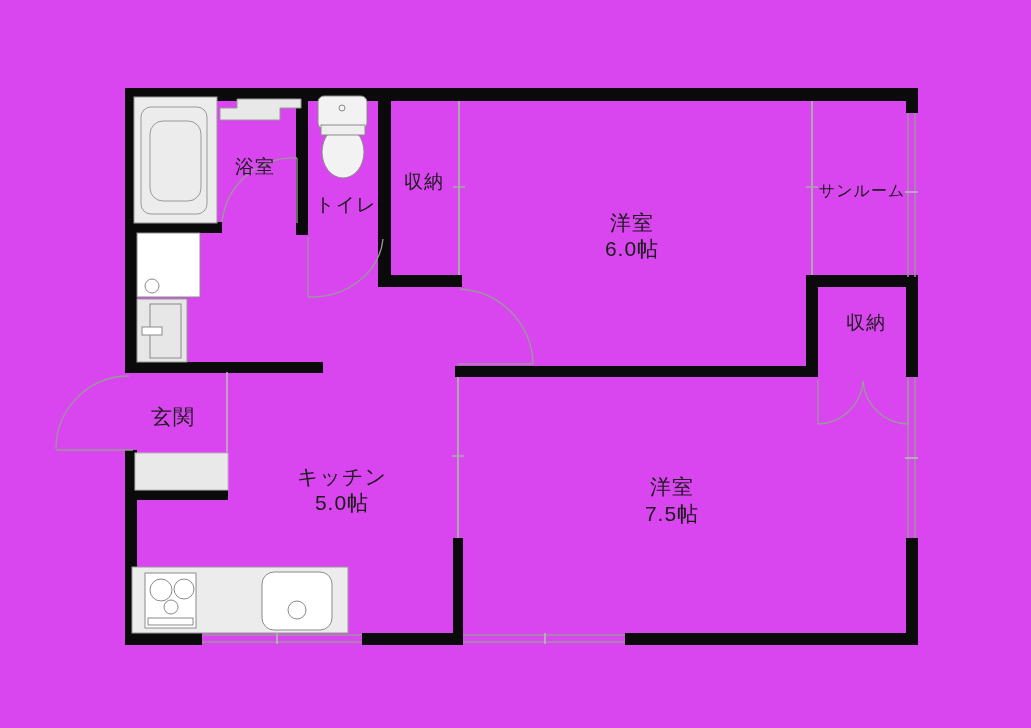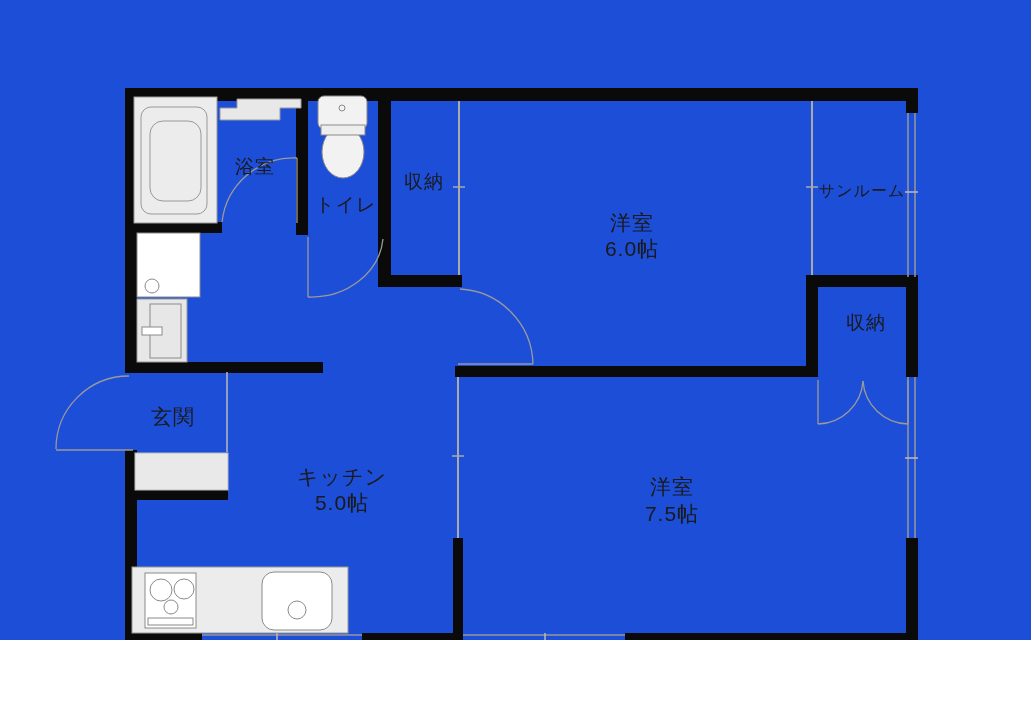--- a/index.html
+++ b/index.html
@@ -1,19 +1,19 @@
 <!DOCTYPE html>
 <html><head>
 <meta charset="utf-8">
 <style>
   html,body{margin:0;padding:0;background:#ffffff;}
   .stage{
     position:relative;
-    width:1031px;height:640px;
-    background:#1d4ed8;
+    width:1031px;height:728px;
+    background:#d946ef;
     font-family:"Liberation Sans", sans-serif;
     overflow:hidden;
   }
   svg{display:block;}
   text{
     fill:#1a1a1a;
     font-family:"Liberation Sans", sans-serif;
     letter-spacing:1px;
   }
   .lbl-main{font-size:21px;}

